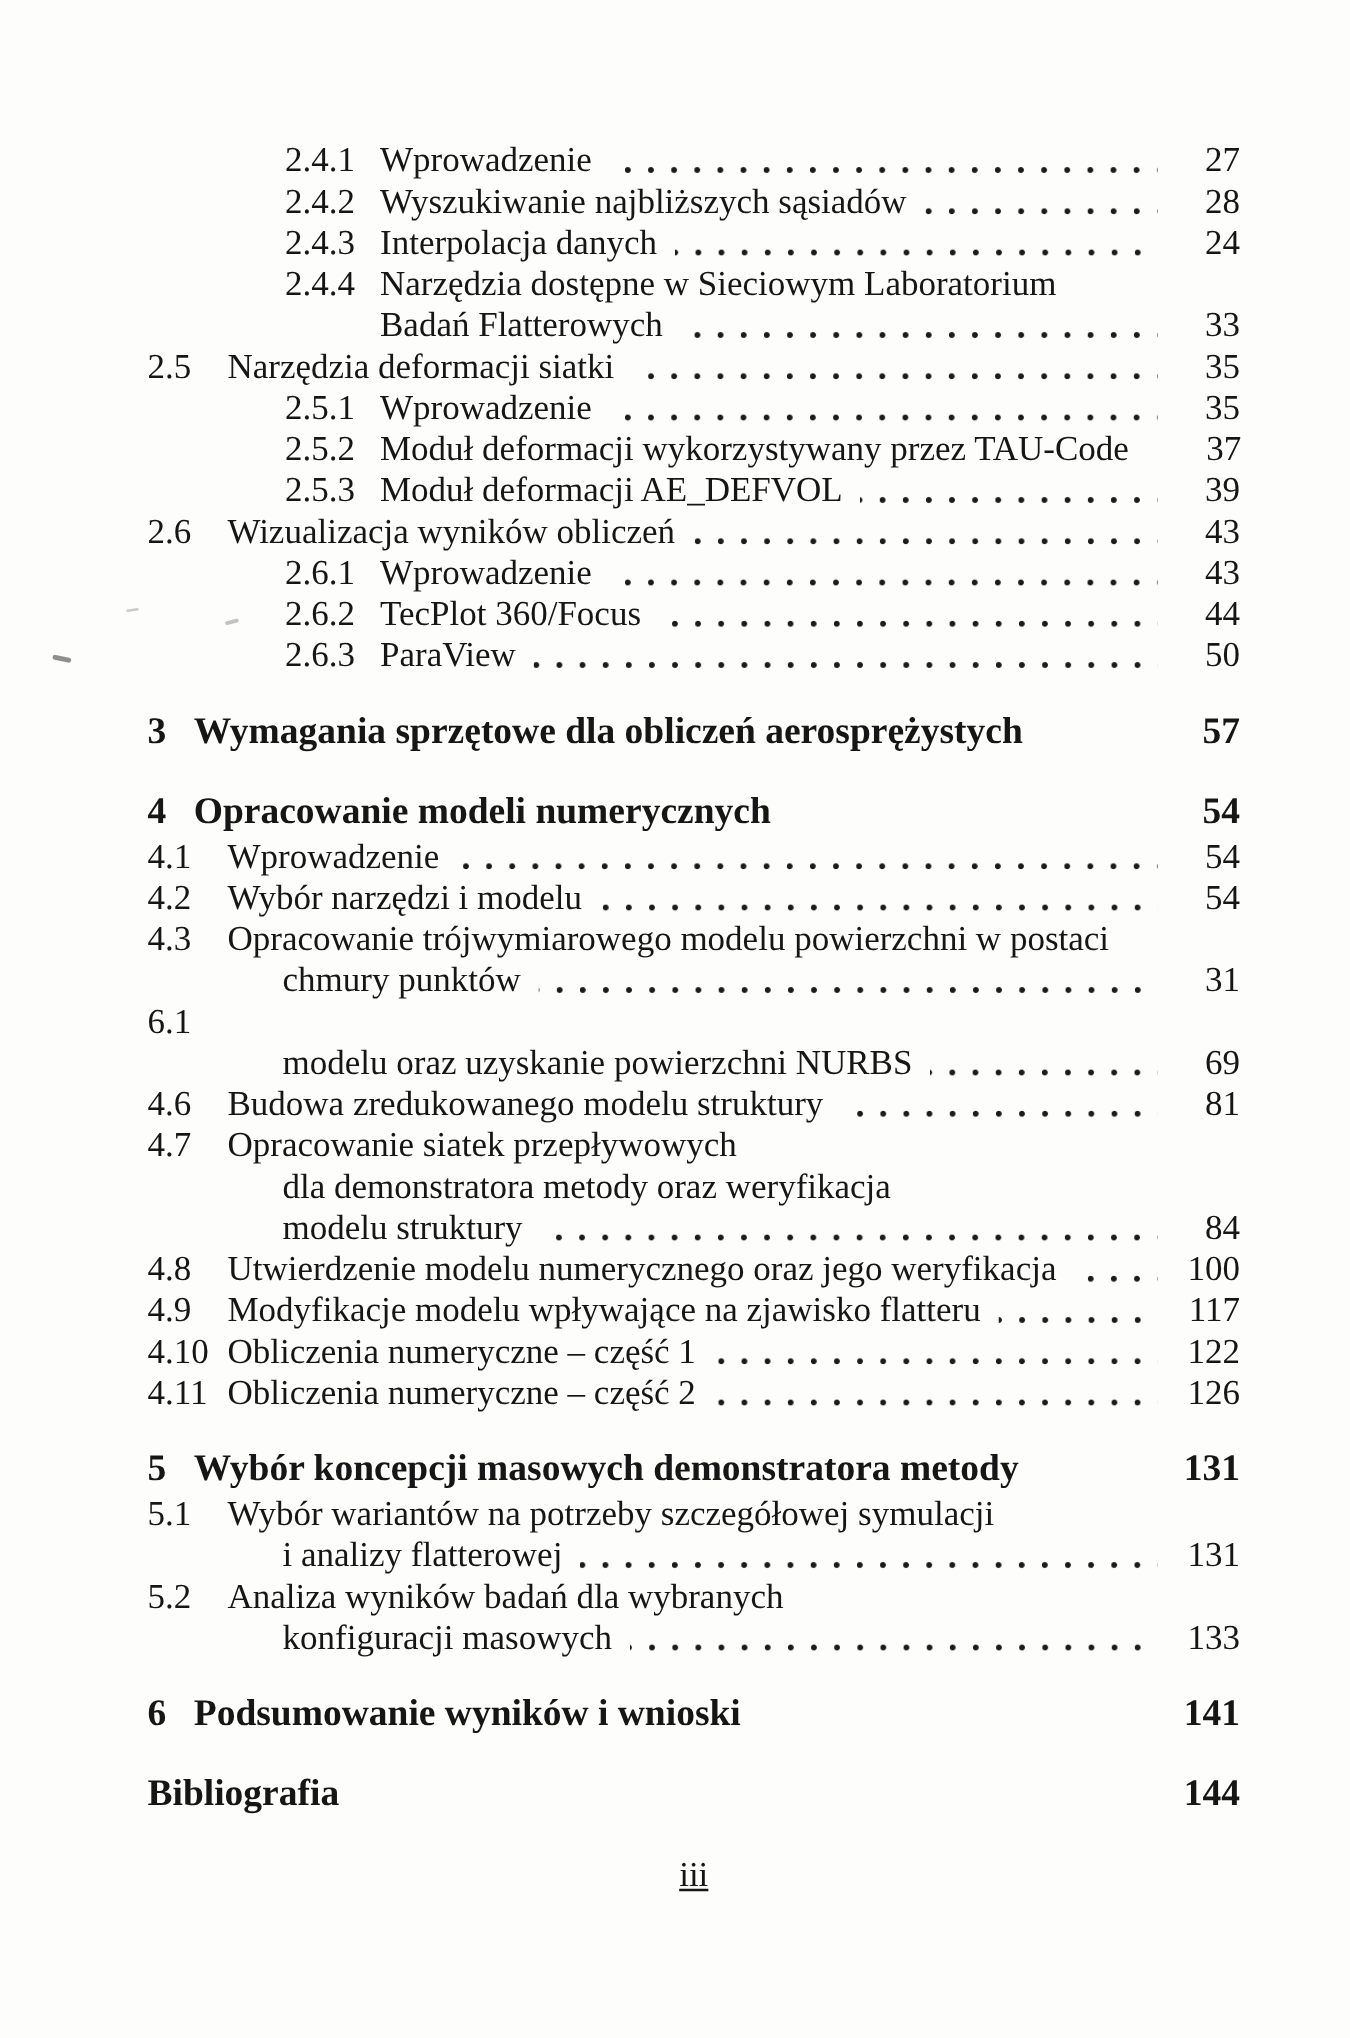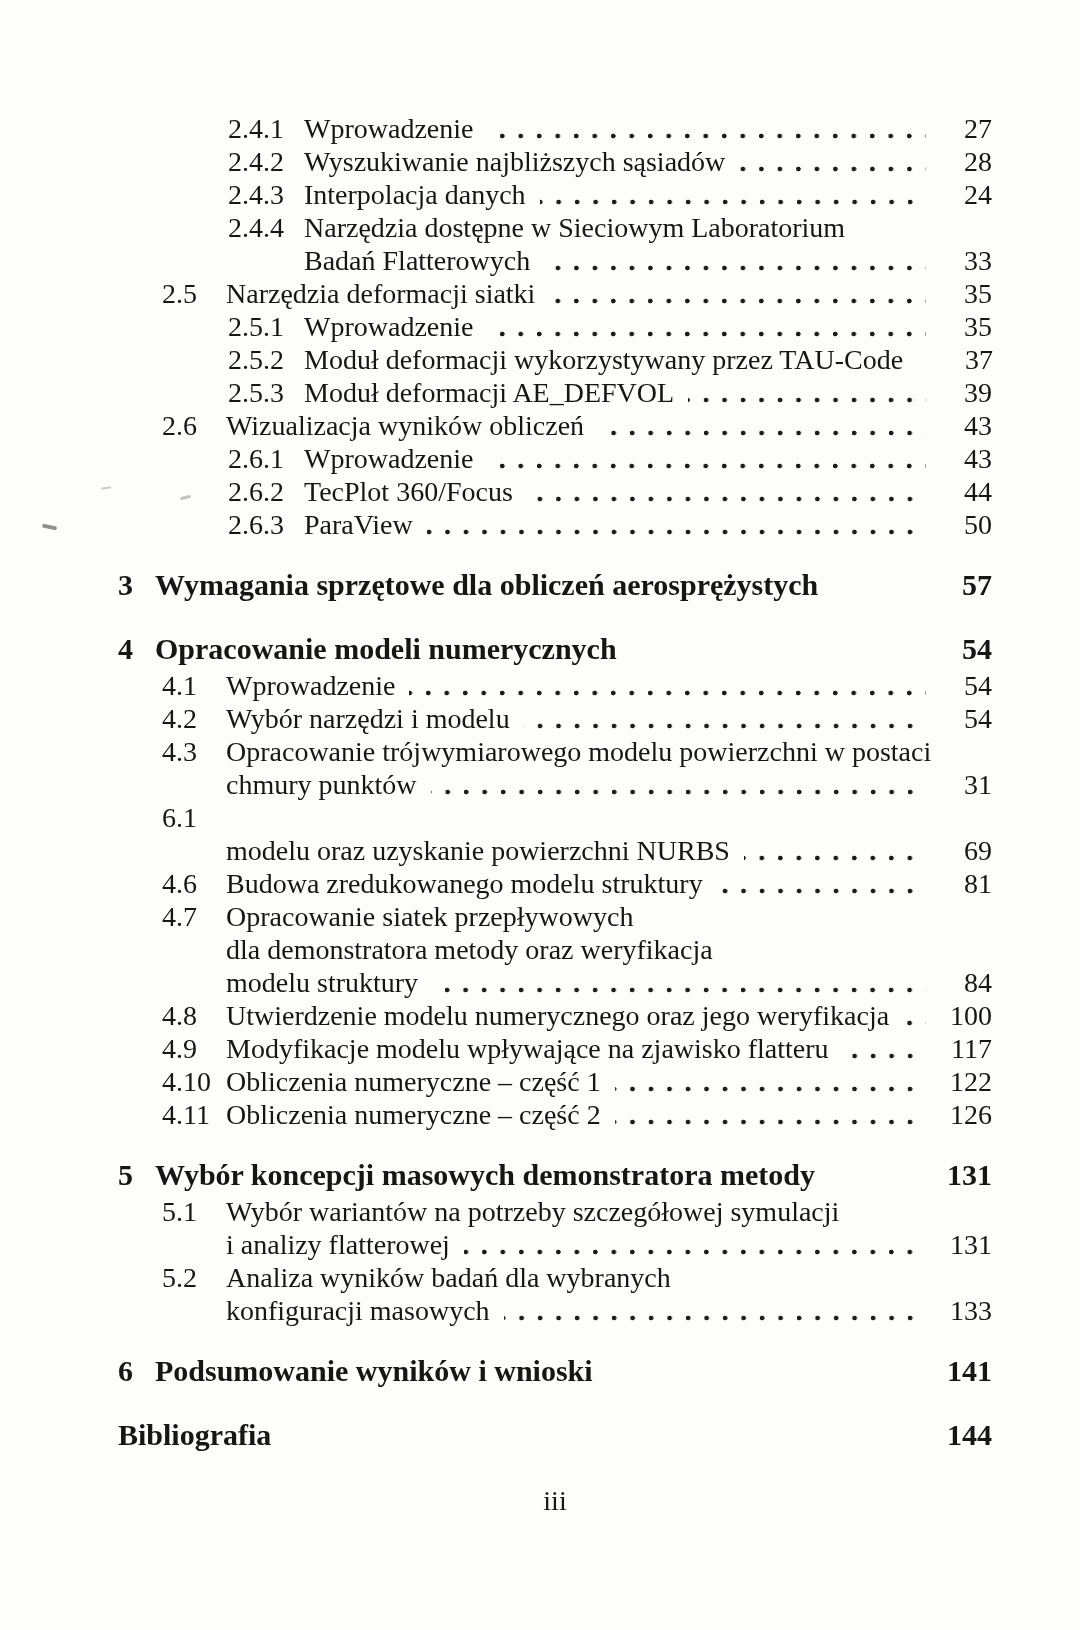--- a/index.html
+++ b/index.html
@@ -28,21 +28,21 @@
     white-space:nowrap;
   }
   .row.chapter{
     margin-top:24px;
     line-height:40px;
     font-size:30px;
     font-weight:bold;
   }
   .num{flex:none;}
   .row.chapter  .num{width:37px;}
-  .row.section  .num{margin-left:44px;width:64px;}
+  .row.section  .num{width:64px;}
   .row.subsection .num{margin-left:110px;width:76px;}
   .cspace{flex:none;display:inline-block;}
   .cspace.section{width:108px;}
   .cspace.subsection{width:186px;}
   .txt{flex:none;}
   .fill{flex:1 1 0;min-width:10px;}
   .fill.dots{
     align-self:flex-end;
     height:6px;
     margin:0 10px 6px 14px;
@@ -54,20 +54,21 @@
   .page-num{
     flex:none;
     min-width:56px;
     text-align:right;
   }
   .footer{
     margin-top:30px;
     width:874px;
     text-align:center;
     font-size:28px;
+    text-decoration:underline;
   }
   
   .artifact{position:absolute;background:#6a6a6a;border-radius:2px;}
   .artifact.a1{left:101px;top:487px;width:10px;height:2px;opacity:.35;transform:rotate(-8deg);}
   .artifact.a2{left:180px;top:496px;width:11px;height:3px;opacity:.4;transform:rotate(-14deg);border-radius:3px;}
   .artifact.a3{left:42px;top:525px;width:15px;height:4px;opacity:.75;transform:rotate(12deg);border-radius:4px;}
 </style>
 </head>
 <body>
 

